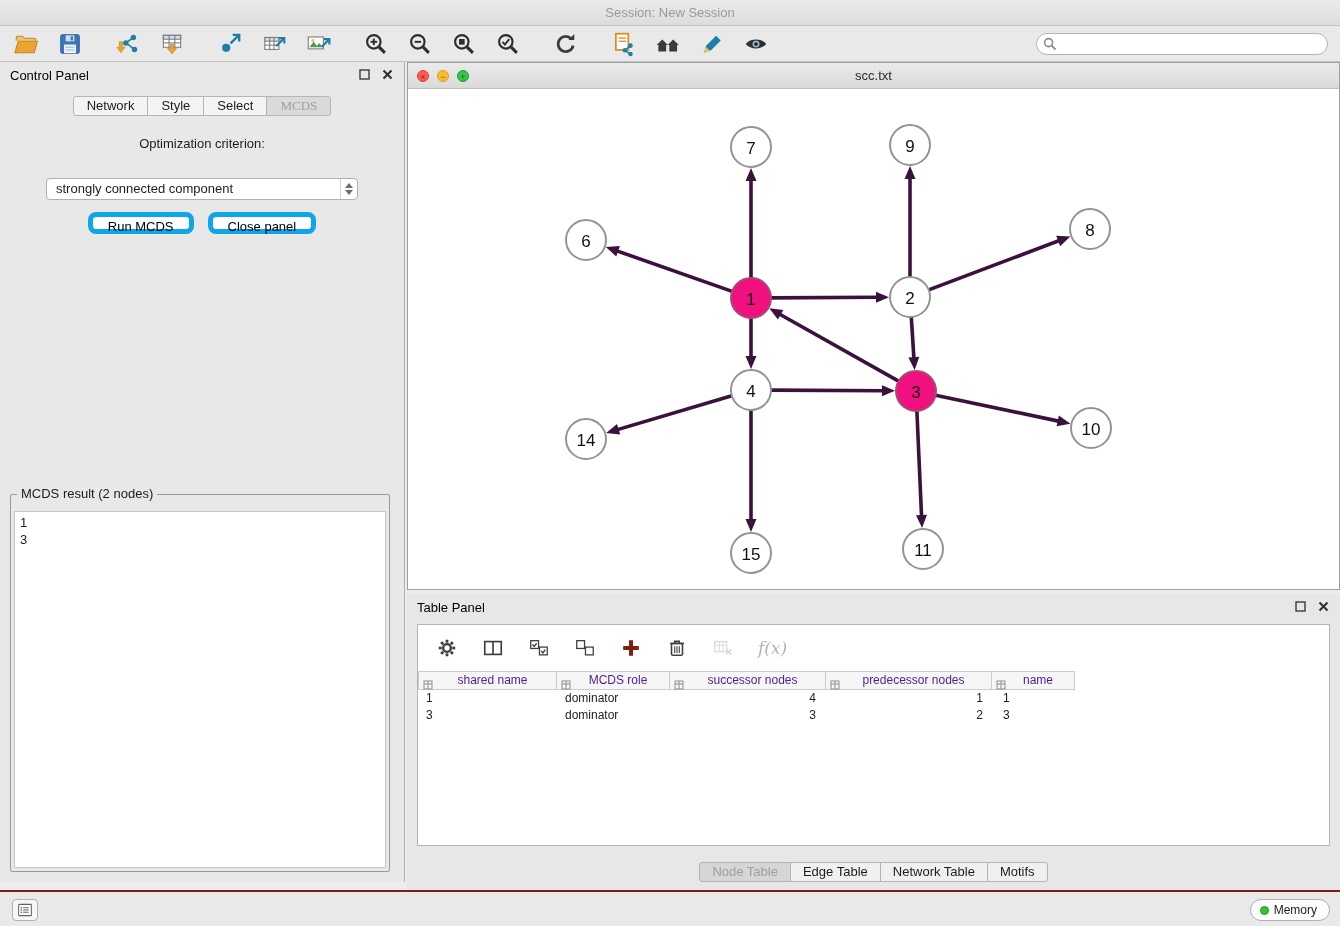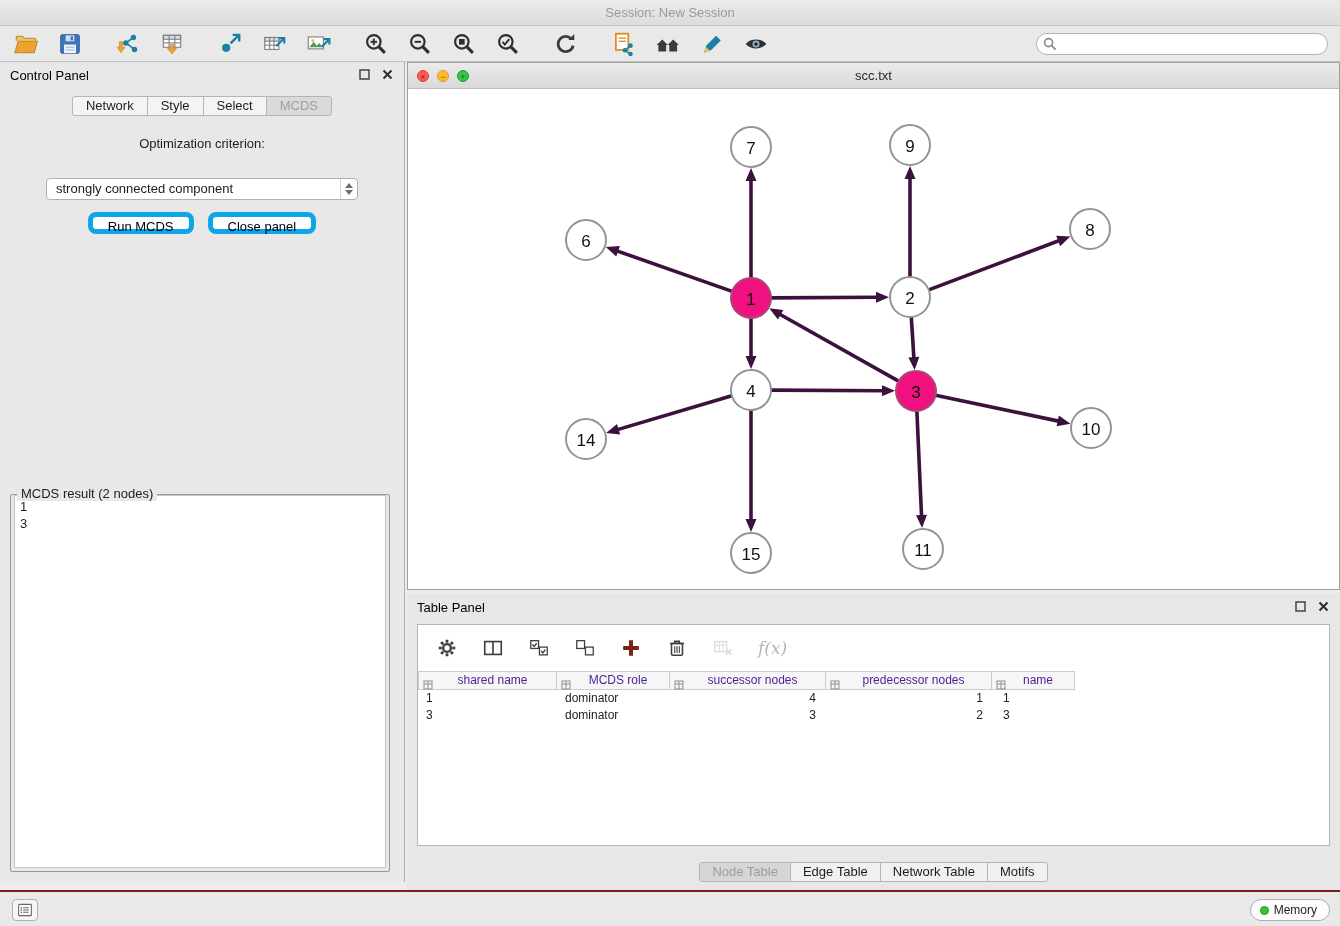--- a/index.html
+++ b/index.html
@@ -30,36 +30,36 @@
   .panel-header { height:26px; position:relative; }
   .panel-title { font-size:13px; color:#000000; padding:6px 0 0 10px; display:inline-block; }
   .win-btns { position:absolute; top:6px; right:10px; display:flex; gap:10px; }
   .win-btn { width:13px; height:13px; display:flex; align-items:center; justify-content:center; cursor:default; }
 
   .tabs-row { display:flex; justify-content:center; margin-top:8px; }
   .tab { height:20px; line-height:18px; font-size:13px; padding:0 13px; background:#f4f4f4;
     border:1px solid #b5b5b5; margin-left:-1px; cursor:default; color:#1c1c1c; }
   .tab:first-child { border-radius:3px 0 0 3px; margin-left:0; }
   .tab:last-child { border-radius:0 3px 3px 0; }
-  .tab.active { background:#dadada; color:#9f9f9f; }
+  .tab.active { background:#dadada; color:#9f9f9f;font-family:Liberation Serif, serif; }
 
   .opt-label { text-align:center; font-size:13px; margin-top:20px; }
   .combo { position:relative; width:312px; height:22px; margin:27px auto 0 auto; background:#fff;
     border:1px solid #b0b0b0; border-radius:4px; font-size:13px; line-height:20px; padding-left:9px; cursor:default; }
   .combo .arrows { position:absolute; right:0; top:0; width:17px; height:20px; border-left:1px solid #d4d4d4;
     display:flex; flex-direction:column; align-items:center; justify-content:center; gap:2px; }
   .combo .arr-up { width:0; height:0; border-left:4px solid transparent; border-right:4px solid transparent; border-bottom:5px solid #6e6e6e; }
   .combo .arr-dn { width:0; height:0; border-left:4px solid transparent; border-right:4px solid transparent; border-top:5px solid #6e6e6e; }
 
   .btn-row { display:flex; justify-content:center; gap:14px; margin-top:12px; }
   .btn { height:22px; line-height:20px; font-size:13px; padding:0 15px; background:#fdfdfd;
     border:5px solid #0ea5e9; border-radius:8px; cursor:default; }
 
   .result-box { position:absolute; left:10px; right:14px; top:432px; bottom:10px;
-    border:1px solid #9a9a9a; border-radius:2px; padding:0 3px 3px 3px; }
+    border:1px solid #9a9a9a; border-radius:2px; padding:16px 3px 3px 3px; }
   .result-legend { position:absolute; top:-9px; left:6px; background:#e8e8e8; padding:0 4px; font-size:13px; }
   .result-text { width:100%; height:100%; background:#fff; border:1px solid #c6c6c6;
     font-size:13px; line-height:17px; padding:2px 5px; white-space:pre-line; overflow:hidden; }
 
   
   .network-window { position:absolute; left:407px; top:62px; width:933px; height:528px;
     background:#fff; border:1px solid #9f9f9f; }
   .net-titlebar { position:relative; height:26px; background:linear-gradient(#ebebeb,#d9d9d9);
     border-bottom:1px solid #bfbfbf; text-align:center; line-height:26px; font-size:13px; color:#2a2a2a; }
   .traffic { position:absolute; left:9px; top:7px; display:flex; gap:8px; }

